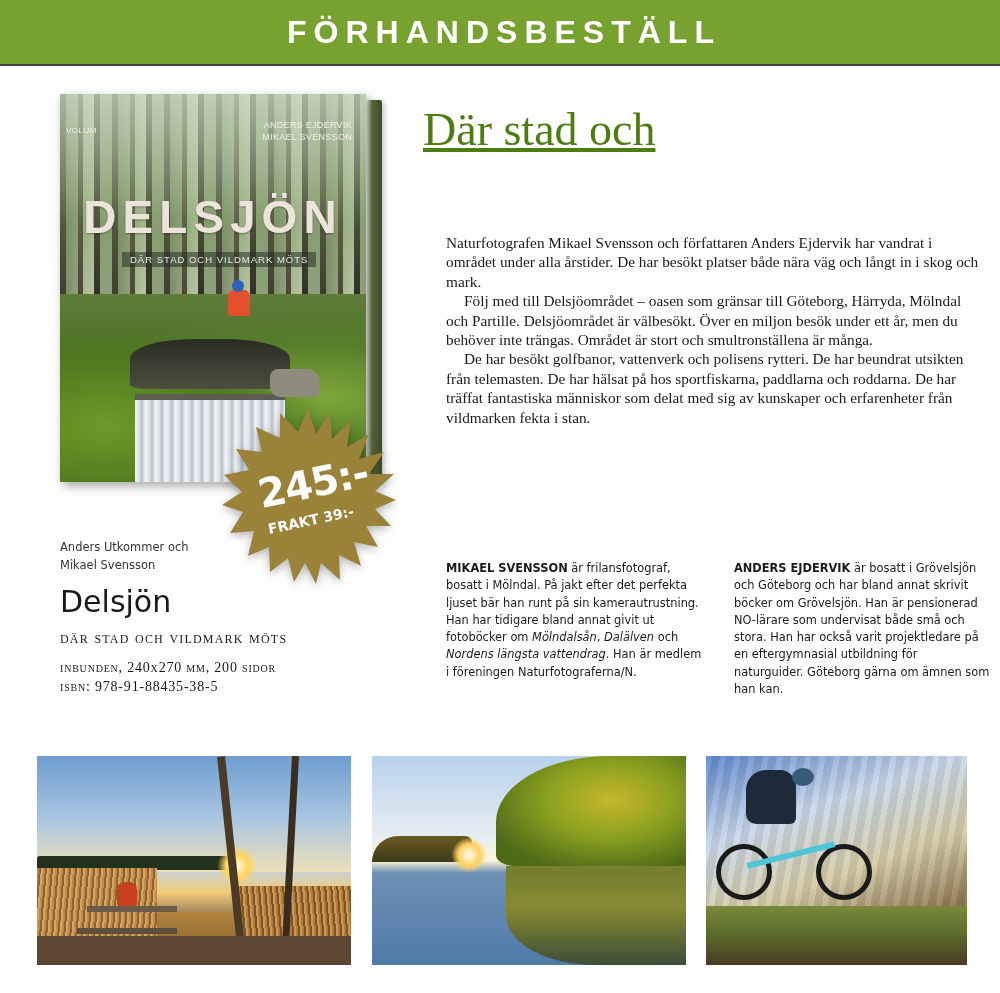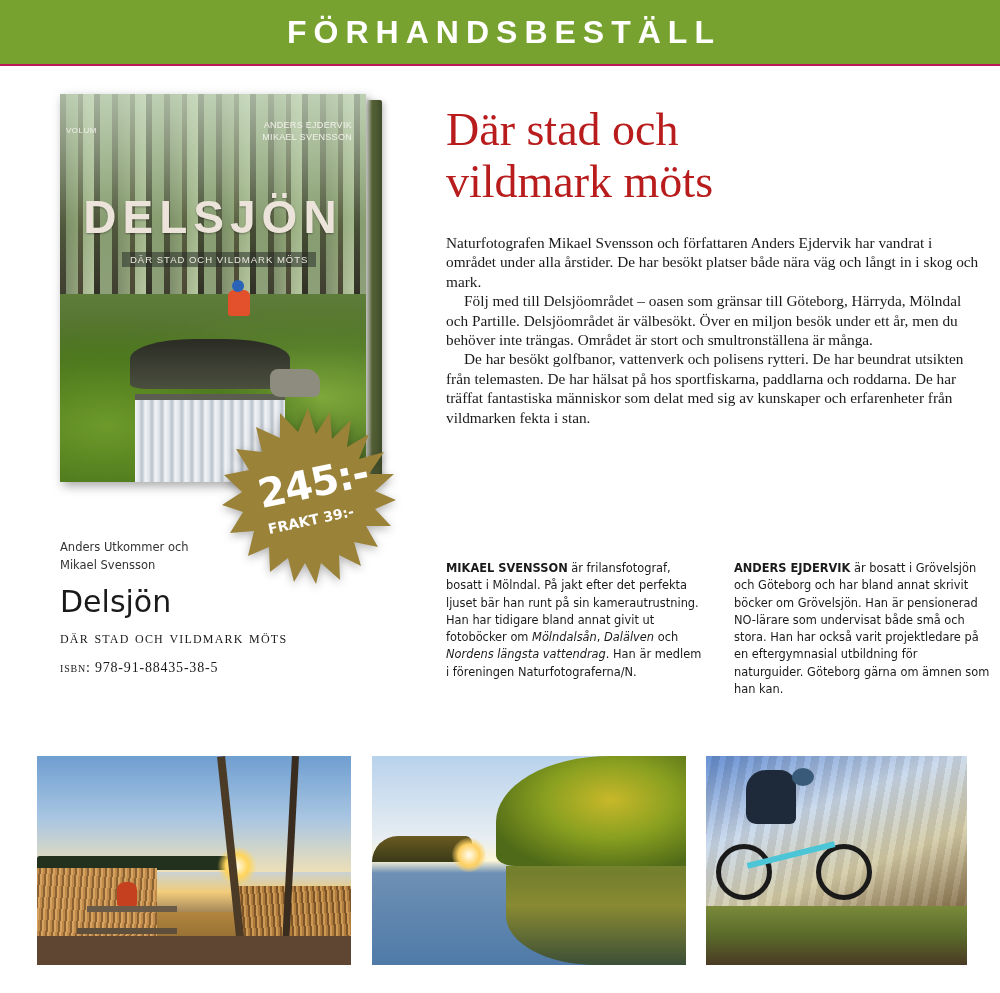--- a/index.html
+++ b/index.html
@@ -3,21 +3,21 @@
 <meta charset="utf-8">
 <style>
   * { box-sizing: border-box; margin: 0; padding: 0; }
   html, body { width: 1000px; height: 993px; background: #ffffff; overflow: hidden; }
   body { position: relative; font-family: "Liberation Serif", serif; color: #1a1a1a; }
 
   
   .banner {
     position: absolute; left: 0; top: 0; width: 1000px; height: 66px;
     background: #78a22f;
-    border-bottom: 2px solid #be185d;
+    border-bottom: 2px solid #404040;
     display: flex; align-items: center; justify-content: center;
   }
   .banner-text {
     font-family: "Liberation Sans", sans-serif;
     font-weight: bold; color: #ffffff; font-size: 32px; letter-spacing: 7px;
     padding-left: 8px;
   }
 
   
   .book {
@@ -127,22 +127,22 @@
     text-transform: lowercase;
   }
   .specs { margin-top: 10px; }
   .spec-line {
     font-family: "Liberation Serif", serif; font-variant: small-caps; text-transform: lowercase;
     font-size: 14px; letter-spacing: 0.8px; line-height: 19px; color: #1a1a1a;
   }
 
   
   .headline {
-    position: absolute; left: 446px; top: 104px; width: 520px;
-    font-family: "Liberation Serif", serif; font-size: 46px; line-height: 52px; color: #b91c1c;
+    position: absolute; left: 423px; top: 104px; width: 520px;
+    font-family: "Liberation Serif", serif; font-size: 46px; line-height: 52px; color: #4d7c0f; text-decoration: underline;
   }
   .body-text {
     position: absolute; left: 446px; top: 233px; width: 534px;
     font-family: "Liberation Serif", serif; font-size: 15.3px; line-height: 19.4px; color: #1a1a1a;
     text-align: left;
   }
   .body-text p { text-indent: 0; }
   .body-text p + p { text-indent: 18px; }
 
   .bio {
@@ -225,27 +225,27 @@
   <div class="price-main">245:-</div>
   <div class="price-shipping">FRAKT 39:-</div>
 </div>
 
 <div class="product-info">
   <div class="authors-line">Anders Utkommer och</div>
   <div class="authors-line">Mikael Svensson</div>
   <div class="product-title">Delsjön</div>
   <div class="product-subtitle">Där stad och vildmark möts</div>
   <div class="specs">
+    <div class="spec-line">Inbunden, 240x270 mm, 200 sidor</div>
     <div class="spec-line">ISBN: 978-91-88435-38-5</div>
   </div>
 </div>
 
 <div class="headline">
   <div>Där stad och</div>
-  <div>vildmark möts</div>
 </div>
 
 <div class="body-text">
   <p>Naturfotografen Mikael Svensson och författaren Anders Ejdervik har vandrat i området under alla årstider. De har besökt platser både nära väg och långt in i skog och mark.</p>
   <p>Följ med till Delsjöområdet – oasen som gränsar till Göteborg, Härryda, Mölndal och Partille. Delsjöområdet är välbesökt. Över en miljon besök under ett år, men du behöver inte trängas. Området är stort och smultron­ställena är många.</p>
   <p>De har besökt golfbanor, vattenverk och polisens rytteri. De har beundrat utsikten från telemasten. De har hälsat på hos sportfiskarna, paddlarna och roddarna. De har träffat fantastiska människor som delat med sig av kun­skaper och erfarenheter från vildmarken fekta i stan.</p>
 </div>
 
 <div class="bio bio-1">
   <b>MIKAEL SVENSSON</b><span> är frilansfotograf, bosatt i Mölndal. På jakt efter det per­fekta ljuset bär han runt på sin kamera­utrustning. Han har tidigare bland annat givit ut fotoböcker om </span><i>Mölndalsån</i><span>, </span><i>Dalälven</i><span> och </span><i>Nordens längsta vat­tendrag</i><span>. Han är medlem i föreningen Naturfotograferna/N.</span>

